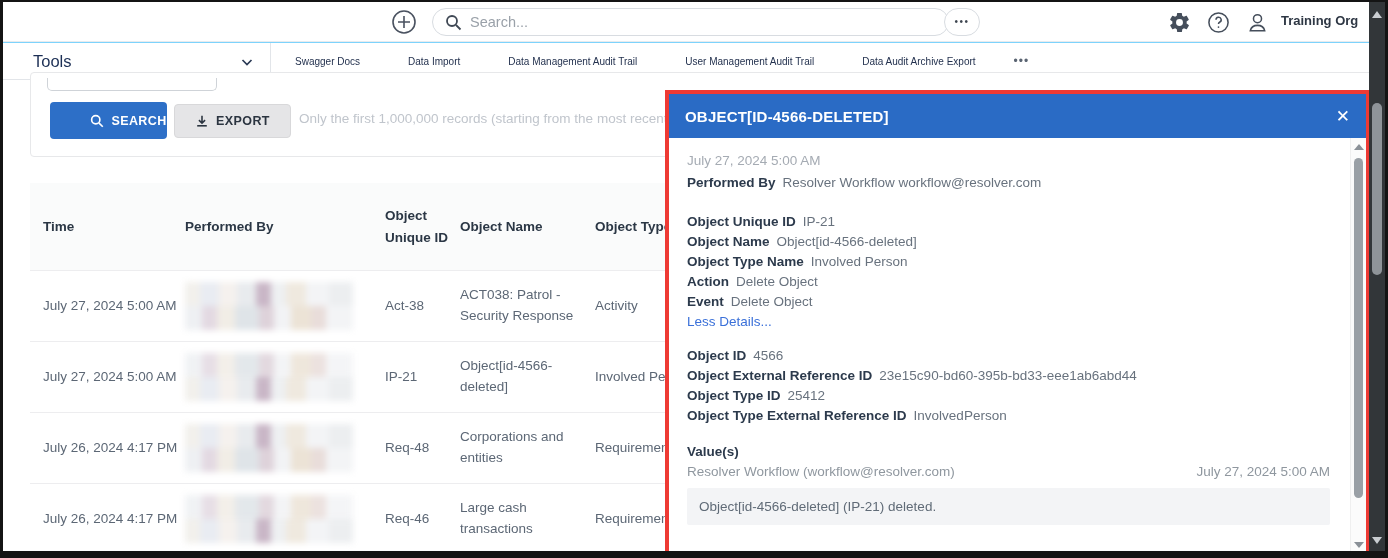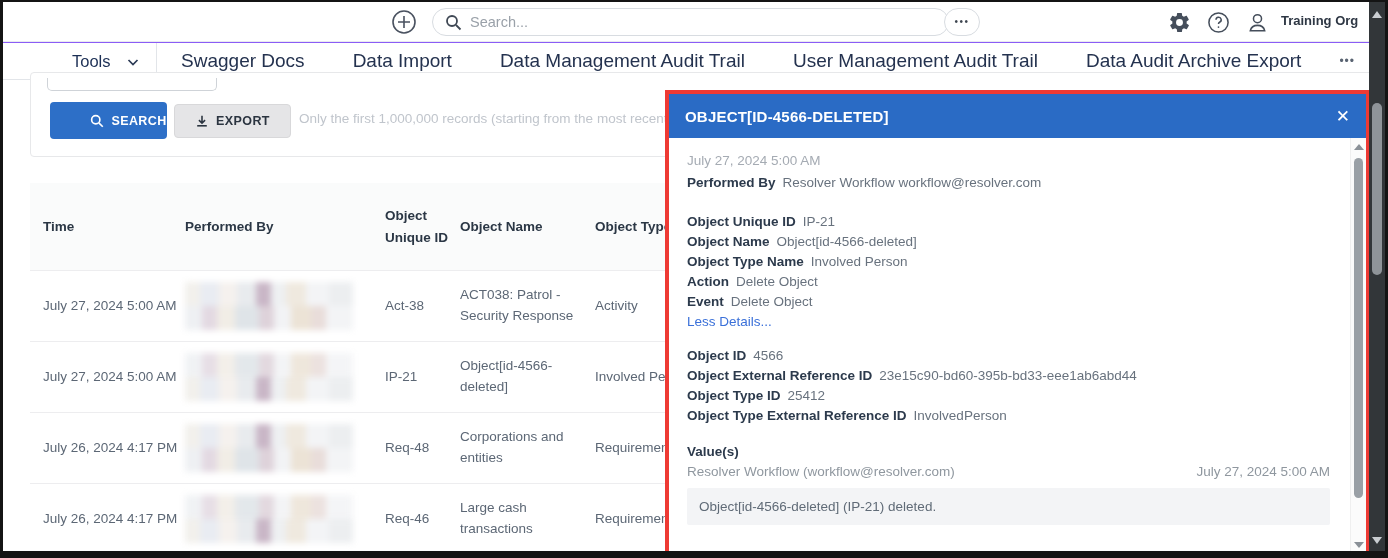--- a/index.html
+++ b/index.html
@@ -1,21 +1,21 @@
 <!DOCTYPE html>
 <html><head>
 <meta charset="utf-8">
 <style>
   * { box-sizing: border-box; margin: 0; padding: 0; }
   html,body { width:1388px; height:558px; overflow:hidden; }
   body { background:#141414; position:relative;
          font-family:"Liberation Sans","DejaVu Sans",sans-serif; }
 
   .app { position:absolute; left:3px; top:2px; right:19px; bottom:7px;
-         background:#8b5cf6; overflow:hidden; }
+         background:#7dd3fc; overflow:hidden; }
 
   
   .topbar { position:absolute; top:0; left:0; right:0; height:40px;
             background:#fff; border-bottom:1px solid #e8ebee; }
   .icon-btn { position:absolute; background:none; border:none; cursor:pointer; }
   .plus-btn { left:388px; top:7px; width:26px; height:26px; }
   .search-pill { position:absolute; left:429px; top:6px; width:517px; height:28px;
                  border:1px solid #d8dce1; border-radius:14px; background:#fff;
                  display:flex; align-items:center; padding-left:12px; }
   .search-pill svg { flex:0 0 auto; }
@@ -32,26 +32,26 @@
   .help-btn   { left:1204px; }
   .person-btn { left:1243px; }
   .org-name { position:absolute; left:1278px; top:11px; font-size:13px;
               color:#2e3744; font-weight:bold; cursor:pointer; }
 
   
   .tabbar { position:absolute; top:41px; left:0; right:0; height:37px;
             background:#fff; border-bottom:1px solid #e2e5e9;
             display:flex; align-items:stretch; }
   .tools-box { width:268px; border-right:1px solid #e2e5e9; position:relative;
-               display:flex; align-items:center; cursor:pointer;margin-left:39px; }
+               display:flex; align-items:center; cursor:pointer; }
   .tools-label { font-size:16.5px; color:#1c2f55; margin-left:30px; }
   .tools-chev { position:absolute; right:16px; top:12px; }
   .tabs { display:flex; align-items:stretch; }
   .tab { position:relative; display:flex; align-items:center; padding:16px 24px;
-         font-size:19px; color:#24324f; cursor:pointer; white-space:nowrap; }
+         font-size:10px; color:#24324f; cursor:pointer; white-space:nowrap; }
   .tab.active::after { content:""; position:absolute; left:12px; right:12px;
                        bottom:0; height:3px; background:#3474ca; }
   .tab-overflow { display:flex; align-items:center; padding:0 14px;
                   color:#5a6472; font-size:12px; letter-spacing:1px; cursor:pointer; }
 
   
   .main { position:absolute; top:78px; left:0; right:0; bottom:0; background:#fff; }
 
   .dropdown-remnant { position:absolute; left:44px; top:-2px; width:170px; height:13px;
                       border:1px solid #cfd3d8; border-top:none;

